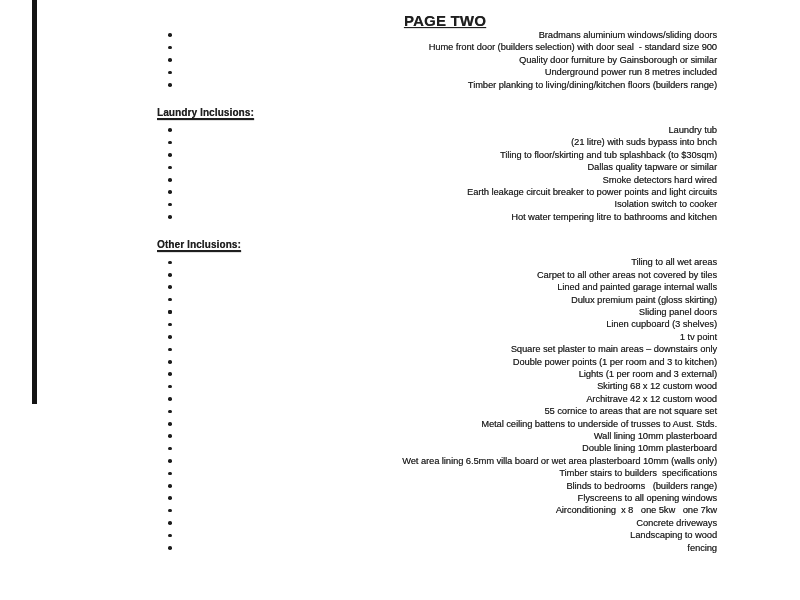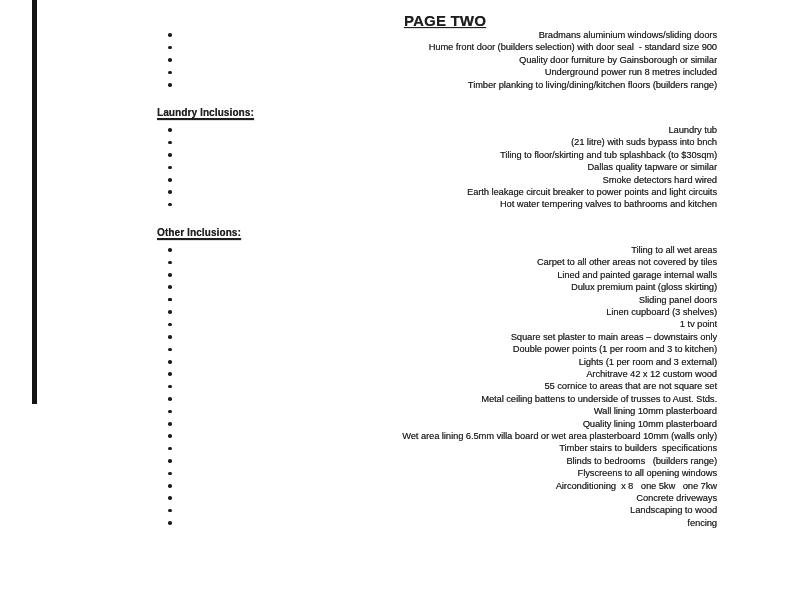--- a/index.html
+++ b/index.html
@@ -102,41 +102,43 @@
     <ul class="list">
       <li><span class="bullet"></span><span>Laundry tub</span></li>
       <li><span class="bullet"></span><span>(21 litre) with suds bypass into bnch</span></li>
       <li><span class="bullet"></span><span>Tiling to floor/skirting and tub splashback (to $30sqm)</span></li>
       <li><span class="bullet"></span><span>Dallas quality tapware or similar</span></li>
     </ul>
 
     <ul class="list">
       <li><span class="bullet"></span><span>Smoke detectors hard wired</span></li>
       <li><span class="bullet"></span><span>Earth leakage circuit breaker to power points and light circuits</span></li>
-      <li><span class="bullet"></span><span>Hot water tempering valves to bathrooms and kitchen</span></li>
+      <li><span class="bullet"></span><span>Isolation switch to cooker</span></li>
+      <li><span class="bullet"></span><span>Hot water tempering litre to bathrooms and kitchen</span></li>
     </ul>
 
     <h2 class="section-heading">Other Inclusions:</h2>
     <ul class="list">
       <li><span class="bullet"></span><span>Tiling to all wet areas</span></li>
       <li><span class="bullet"></span><span>Carpet to all other areas not covered by tiles</span></li>
       <li><span class="bullet"></span><span>Lined and painted garage internal walls</span></li>
       <li><span class="bullet"></span><span>Dulux premium paint (gloss skirting)</span></li>
       <li><span class="bullet"></span></li>
       <li><span class="bullet"></span><span>Sliding panel doors</span></li>
       <li><span class="bullet"></span><span>Linen cupboard (3 shelves)</span></li>
       <li><span class="bullet"></span><span>1 tv point</span></li>
       <li><span class="bullet"></span><span>Square set plaster to main areas – downstairs only</span></li>
       <li><span class="bullet"></span><span>Double power points (1 per room and 3 to kitchen)</span></li>
       <li><span class="bullet"></span><span>Lights (1 per room and 3 external)</span></li>
+      <li><span class="bullet"></span><span>Skirting 68 x 12 custom wood</span></li>
       <li><span class="bullet"></span><span>Architrave 42 x 12 custom wood</span></li>
       <li><span class="bullet"></span><span>55 cornice to areas that are not square set</span></li>
       <li><span class="bullet"></span><span>Metal ceiling battens to underside of trusses to Aust. Stds.</span></li>
       <li><span class="bullet"></span><span>Wall lining 10mm plasterboard</span></li>
-      <li><span class="bullet"></span><span>Quality lining 10mm plasterboard</span></li>
+      <li><span class="bullet"></span><span>Double lining 10mm plasterboard</span></li>
       <li><span class="bullet"></span><span>Wet area lining 6.5mm villa board or wet area plasterboard 10mm (walls only)</span></li>
       <li><span class="bullet"></span><span>Timber stairs to builders  specifications</span></li>
       <li><span class="bullet"></span><span>Blinds to bedrooms   (builders range)</span></li>
       <li><span class="bullet"></span><span>Flyscreens to all opening windows</span></li>
       <li><span class="bullet"></span><span>Airconditioning  x 8   one 5kw   one 7kw</span></li>
       <li><span class="bullet"></span><span>Concrete driveways</span></li>
       <li><span class="bullet"></span><span>Landscaping to wood</span></li>
       <li><span class="bullet"></span><span>fencing</span></li>
     </ul>
 

